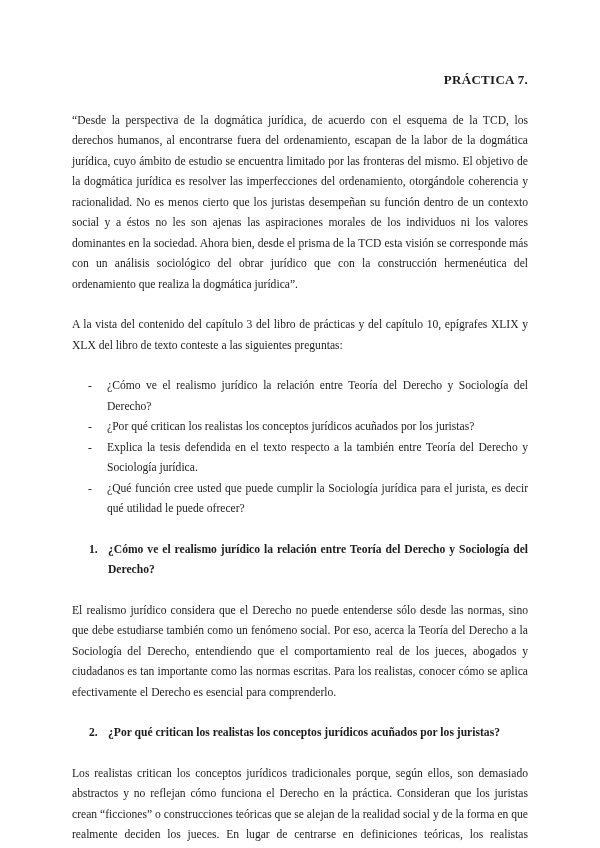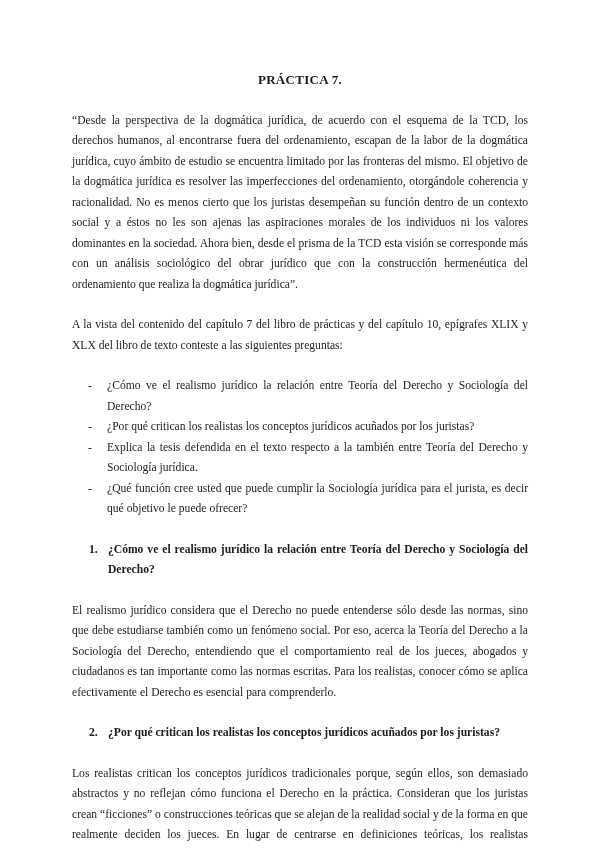--- a/index.html
+++ b/index.html
@@ -17,21 +17,21 @@
     font-size: 11.6px;
     line-height: 20.5px;
     color: #1d1d1f;
     text-align: justify;
     overflow: hidden;
   }
   .title {
     font-weight: bold;
     font-size: 13px;
     letter-spacing: 0.3px;
-    text-align: center;
+    text-align: right;
     margin: 0 0 20px 0;
   }
   p.body-par {
     margin: 0 0 20px 0;
   }
   .q-list {
     margin: 0 0 20px 0;
   }
   .q-item {
     display: flex;
@@ -62,38 +62,38 @@
 </style>
 </head>
 <body>
 
 <div class="page">
 
   <h1 class="title">PRÁCTICA 7.</h1>
 
   <p class="body-par">“Desde la perspectiva de la dogmática jurídica, de acuerdo con el esquema de la TCD, los derechos humanos, al encontrarse fuera del ordenamiento, escapan de la labor de la dogmática jurídica, cuyo ámbito de estudio se encuentra limitado por las fronteras del mismo. El objetivo de la dogmática jurídica es resolver las imperfecciones del ordenamiento, otorgándole coherencia y racionalidad. No es menos cierto que los juristas desempeñan su función dentro de un contexto social y a éstos no les son ajenas las aspiraciones morales de los individuos ni los valores dominantes en la sociedad. Ahora bien, desde el prisma de la TCD esta visión se corresponde más con un análisis sociológico del obrar jurídico que con la construcción hermenéutica del ordenamiento que realiza la dogmática jurídica”.</p>
 
-  <p class="body-par">A la vista del contenido del capítulo 7 del libro de prácticas y del capítulo 10, epígrafes XLIX y XLX del libro de texto conteste a las siguientes preguntas:</p>
+  <p class="body-par">A la vista del contenido del capítulo 3 del libro de prácticas y del capítulo 10, epígrafes XLIX y XLX del libro de texto conteste a las siguientes preguntas:</p>
 
   <div class="q-list">
     <div class="q-item">
       <span class="dash">-</span>
       <span class="q-text">¿Cómo ve el realismo jurídico la relación entre Teoría del Derecho y Sociología del Derecho?</span>
     </div>
     <div class="q-item">
       <span class="dash">-</span>
       <span class="q-text">¿Por qué critican los realistas los conceptos jurídicos acuñados por los juristas?</span>
     </div>
     <div class="q-item">
       <span class="dash">-</span>
       <span class="q-text">Explica la tesis defendida en el texto respecto a la también entre Teoría del Derecho y Sociología jurídica.</span>
     </div>
     <div class="q-item">
       <span class="dash">-</span>
-      <span class="q-text">¿Qué función cree usted que puede cumplir la Sociología jurídica para el jurista, es decir qué objetivo le puede ofrecer?</span>
+      <span class="q-text">¿Qué función cree usted que puede cumplir la Sociología jurídica para el jurista, es decir qué utilidad le puede ofrecer?</span>
     </div>
   </div>
 
   <div class="sec-heading">
     <span class="num">1.</span>
     <span class="h-text">¿Cómo ve el realismo jurídico la relación entre Teoría del Derecho y Sociología del Derecho?</span>
   </div>
 
   <p class="body-par">El realismo jurídico considera que el Derecho no puede entenderse sólo desde las normas, sino que debe estudiarse también como un fenómeno social. Por eso, acerca la Teoría del Derecho a la Sociología del Derecho, entendiendo que el comportamiento real de los jueces, abogados y ciudadanos es tan importante como las normas escritas. Para los realistas, conocer cómo se aplica efectivamente el Derecho es esencial para comprenderlo.</p>
 

